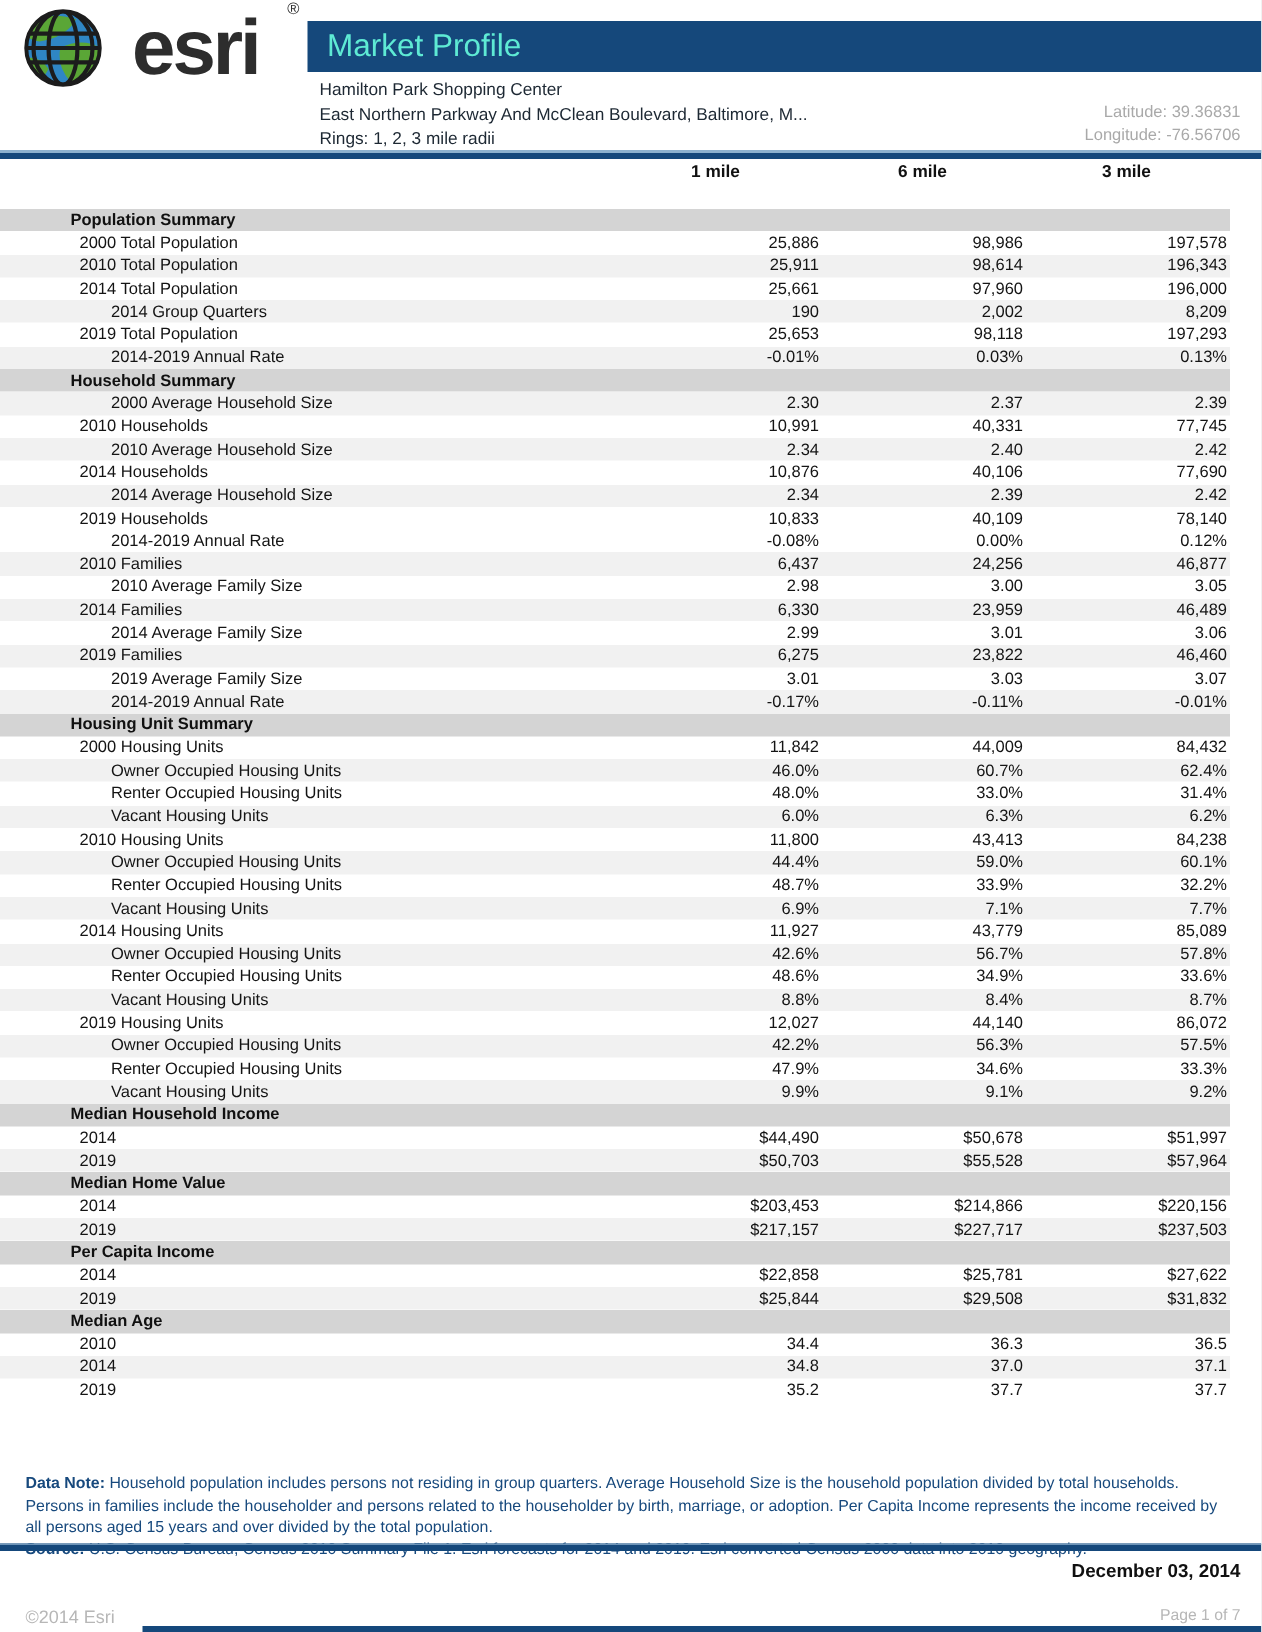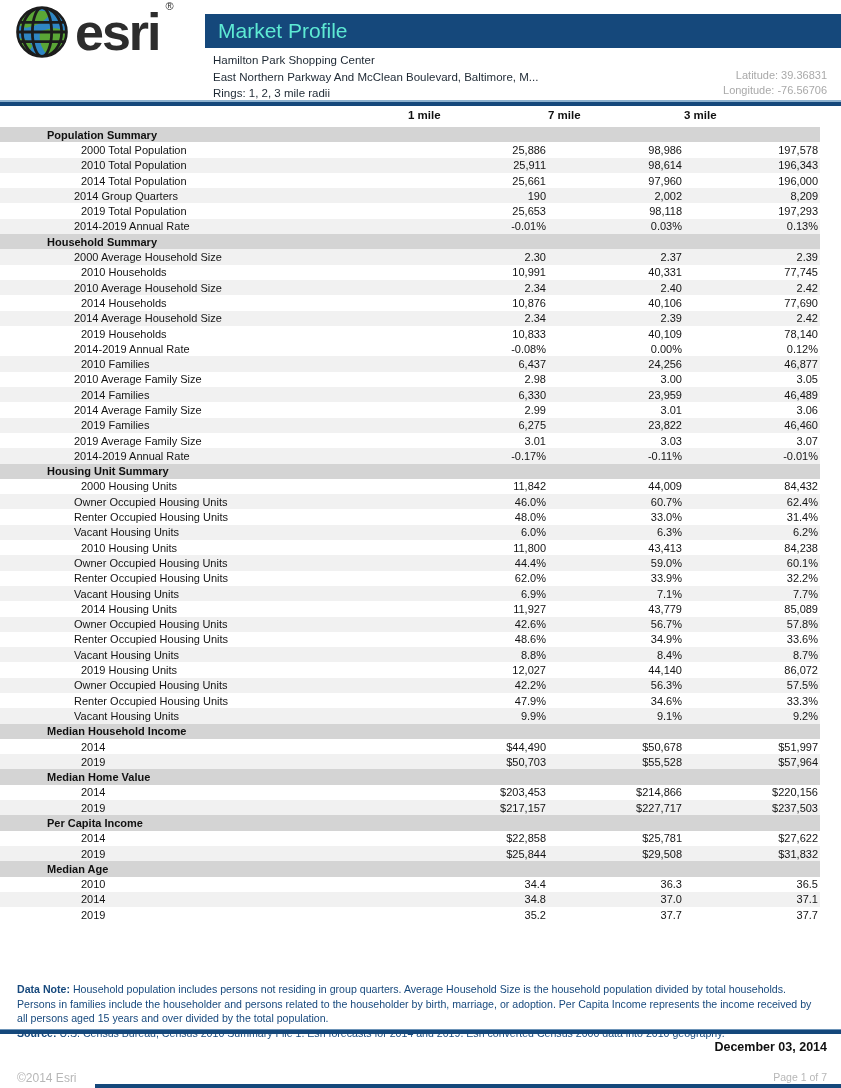--- a/index.html
+++ b/index.html
@@ -1,38 +1,38 @@
 <!DOCTYPE html>
 <html><head>
 <meta charset="utf-8">
 <style>
   html,body{margin:0;padding:0;background:#e8e8e8;}
   .page{position:relative;width:841px;height:1088px;background:#ffffff;overflow:hidden;
         font-family:"Liberation Sans",sans-serif;color:#141414;}
 
   
-  .logo{position:absolute;left:14px;top:3px;display:flex;align-items:center;gap:5px;justify-content:center;}
+  .logo{position:absolute;left:14px;top:3px;display:flex;align-items:center;gap:18px;justify-content:center;}
   .logo-text{font-size:52px;font-weight:bold;color:#2d2d2d;letter-spacing:-2px;line-height:58px;}
   .logo-reg{font-size:11px;color:#2d2d2d;vertical-align:top;position:relative;top:-26px;left:1px;}
   .title-bar{position:absolute;left:205px;top:14px;right:0;height:34px;background:#15487b;}
   .title-bar span{color:#5eead4;font-size:21px;line-height:34px;padding-left:13px;display:inline-block;}
   .site-block{position:absolute;left:213px;top:52px;font-size:11.5px;line-height:16.5px;color:#1d2833;}
   .latlong{position:absolute;right:14px;top:68px;text-align:right;color:#a9a9a9;font-size:11px;line-height:15px;}
   .top-rule{position:absolute;left:0;top:100px;width:841px;height:6px;background:#15487b;
             border-top:2px solid #8db1ce;box-sizing:border-box;}
 
   
   .market-table{position:absolute;left:0;top:106px;width:820px;border-collapse:collapse;
                 table-layout:fixed;font-size:11px;}
-  .market-table th{font-weight:bold;text-align:left;height:17px;font-size:11.5px;
-                   padding:0 2px 4px 0;vertical-align:middle;color:#111;}
+  .market-table th{font-weight:bold;text-align:center;height:17px;font-size:11.5px;
+                   padding:0 2px 16px 0;vertical-align:middle;color:#111;}
   .market-table td{height:15.3px;padding:0;vertical-align:middle;white-space:nowrap;overflow:hidden;}
   .section-row td{background:#d4d4d4;font-weight:bold;padding-left:47px;color:#101010;}
   .data-row.stripe td{background:#f1f1f1;}
-  .lbl.ind1{padding-left:81px;}
+  .lbl.ind1{padding-left:53px;}
   .lbl.ind2{padding-left:74px;}
   .val{text-align:right;padding-right:2px !important;}
 
   
   .footnotes{position:absolute;left:17px;top:982px;width:807px;color:#17497d;
              font-size:10.6px;line-height:14.6px;}
   .footnotes b{font-weight:bold;margin-top:39px;}
   .bottom-rule{position:absolute;left:0;top:1029px;width:841px;height:5px;background:#15487b;
                border-top:1px solid #6d94b8;box-sizing:border-box;}
   .report-date{position:absolute;right:14px;top:1040px;font-size:12.5px;font-weight:600;color:#101010;}
@@ -92,21 +92,21 @@
     <colgroup>
       <col style="width:408px">
         <col style="width:140px">
         <col style="width:136px">
         <col style="width:136px">
     </colgroup>
     <thead>
       <tr>
         <th></th>
         <th>1 mile</th>
-        <th>7 mile</th>
+        <th>6 mile</th>
         <th>3 mile</th>
       </tr>
     </thead>
     <tbody id="tbody">
         <tr class="section-row">
           <td colspan="4">Population Summary</td>
         </tr>
         <tr class="data-row">
           <td class="lbl ind1">2000 Total Population</td>
           <td class="val">25,886</td>
@@ -264,21 +264,21 @@
           <td class="val">84,238</td>
         </tr>
         <tr class="data-row stripe">
           <td class="lbl ind2">Owner Occupied Housing Units</td>
           <td class="val">44.4%</td>
           <td class="val">59.0%</td>
           <td class="val">60.1%</td>
         </tr>
         <tr class="data-row">
           <td class="lbl ind2">Renter Occupied Housing Units</td>
-          <td class="val">62.0%</td>
+          <td class="val">48.7%</td>
           <td class="val">33.9%</td>
           <td class="val">32.2%</td>
         </tr>
         <tr class="data-row stripe">
           <td class="lbl ind2">Vacant Housing Units</td>
           <td class="val">6.9%</td>
           <td class="val">7.1%</td>
           <td class="val">7.7%</td>
         </tr>
         <tr class="data-row">

